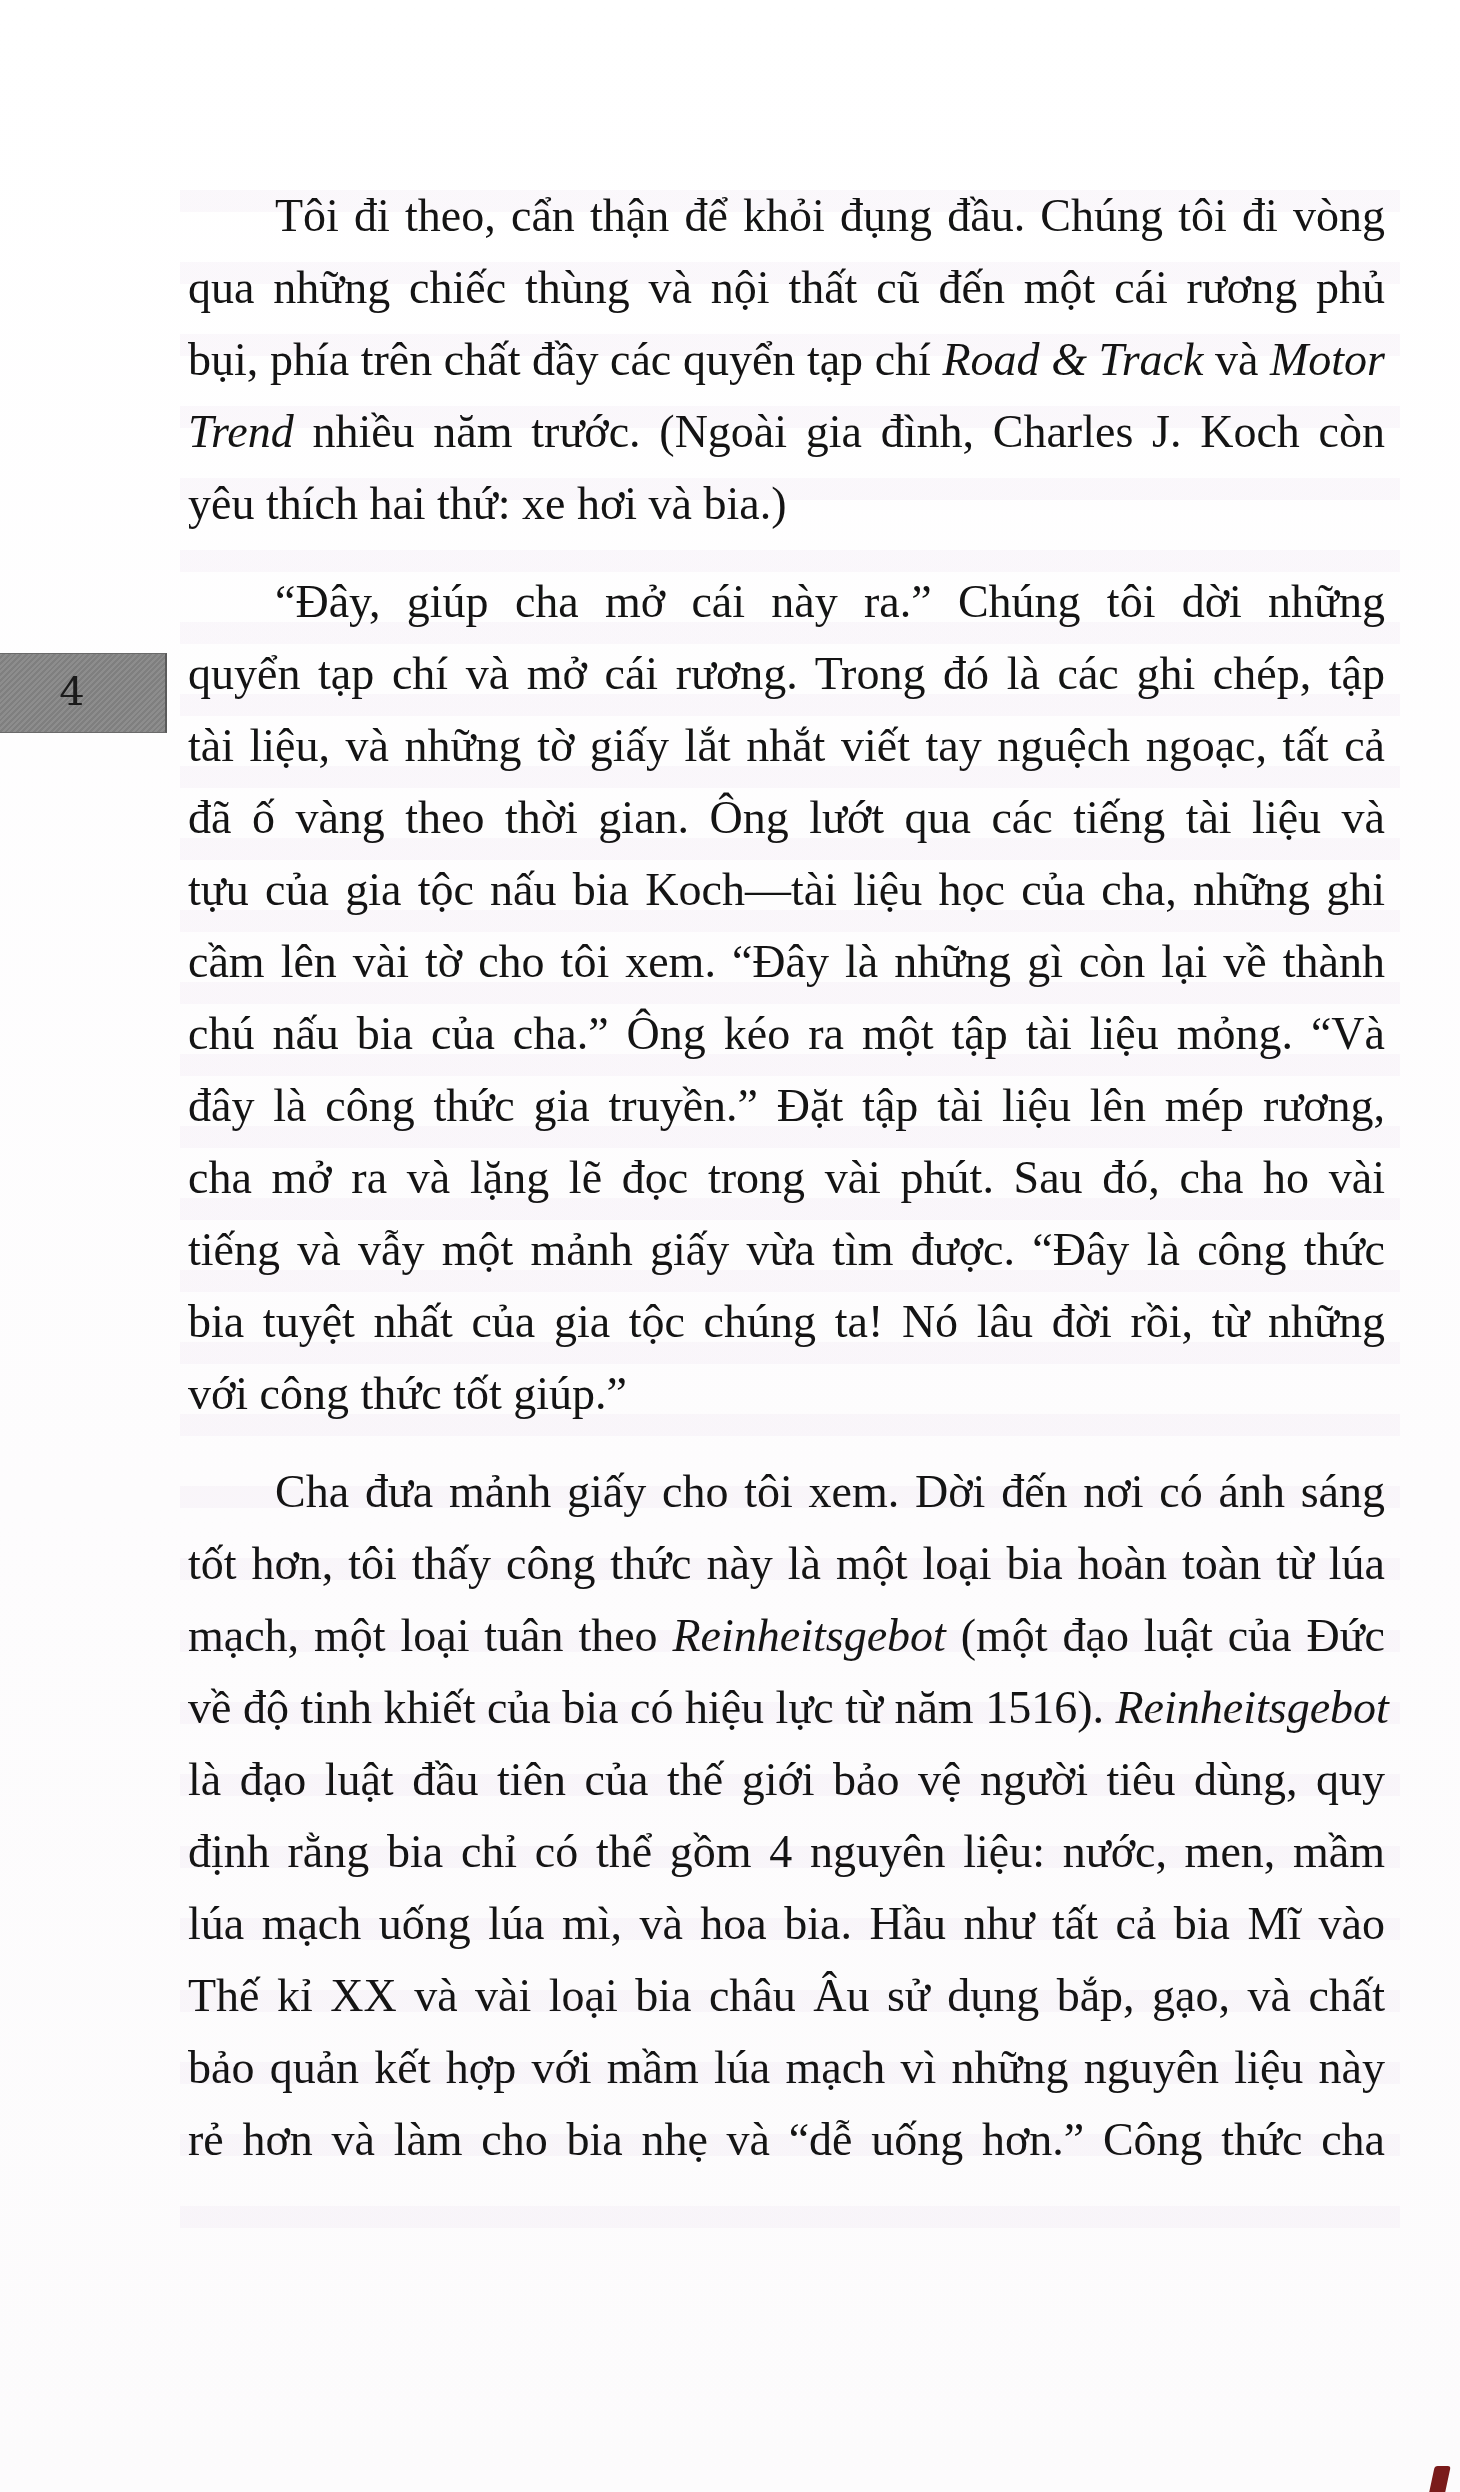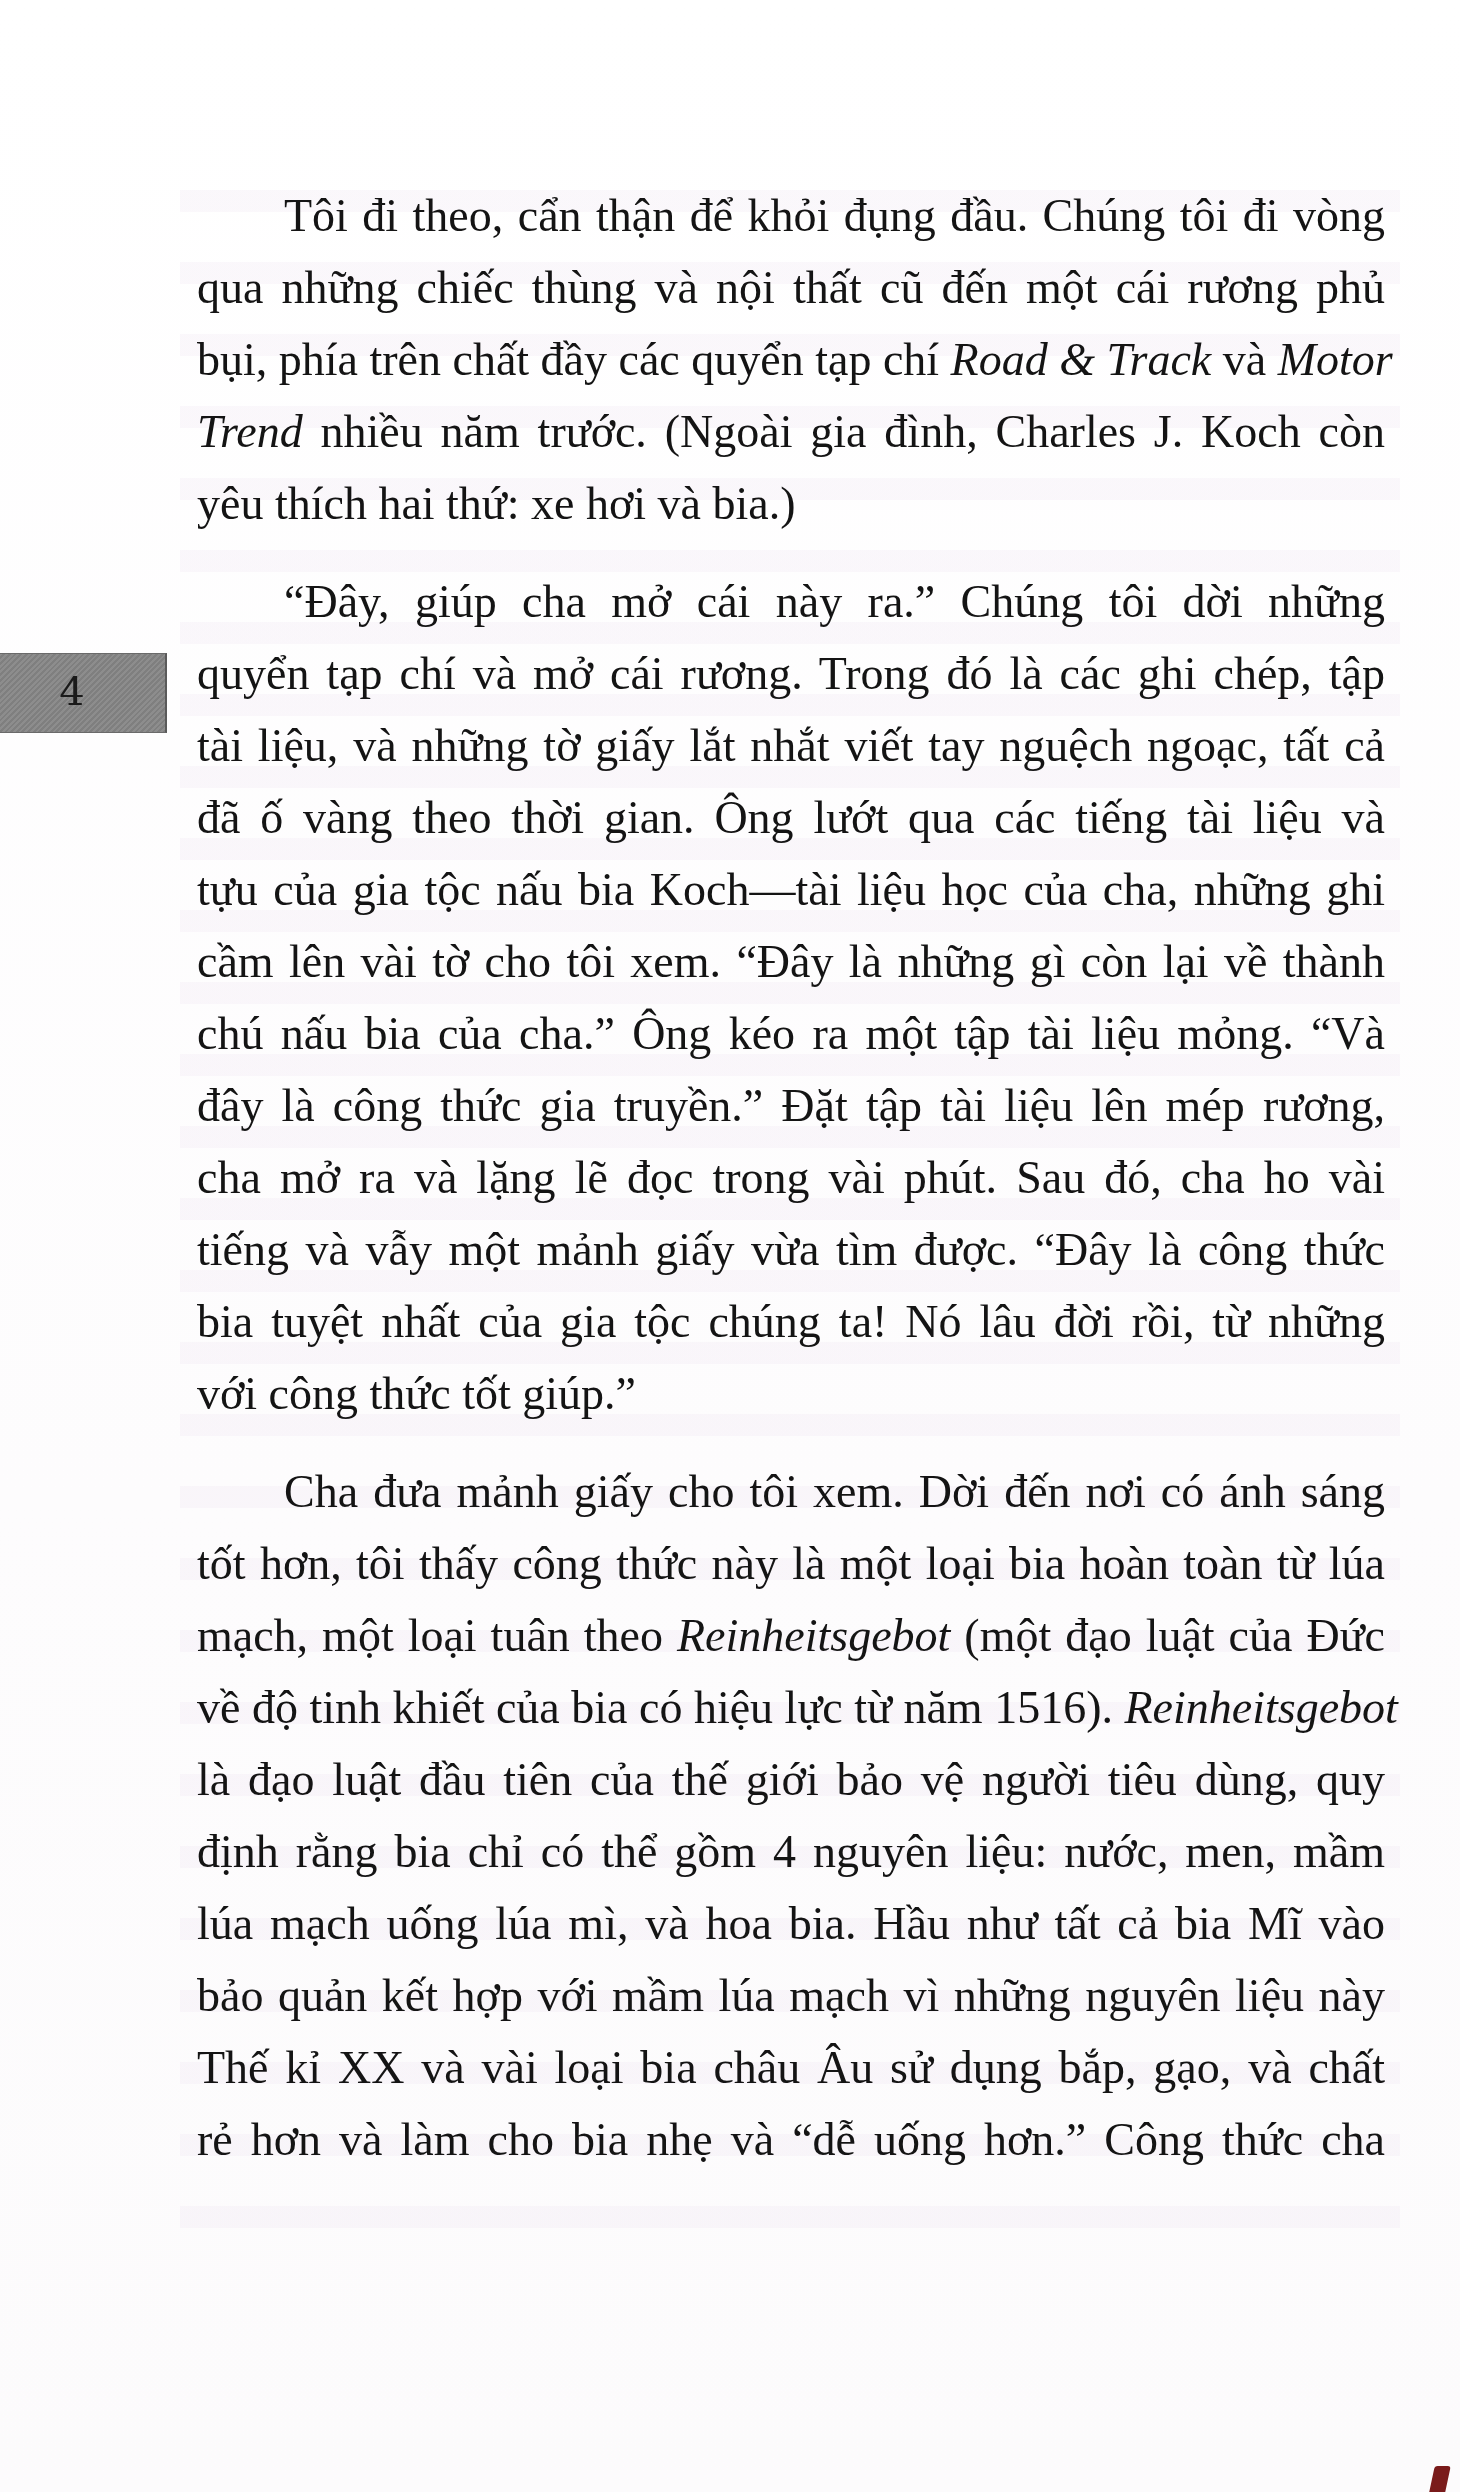--- a/index.html
+++ b/index.html
@@ -62,21 +62,21 @@
       position: absolute;
       left: 188px;
       top: 180px;
       width: 1197px;
       font-family: "Liberation Serif", "DejaVu Serif", serif;
       font-size: 46px;
       line-height: 72px;
       color: #141414;
     }
     .para {
-      margin: 0 0 26px 9px;
+      margin: 0 0 26px 0;
     }
     .line {
       display: block;
       white-space: nowrap;
       text-align: justify;
       text-align-last: justify;
       height: 72px;
     }
     .line.indent {
       padding-left: 87px;
@@ -131,20 +131,20 @@
         <span class="line last"><span>với công thức tốt giúp.”</span></span>
       </div>
     <div class="para">
         <span class="line indent"><span>Cha đưa mảnh giấy cho tôi xem. Dời đến nơi có ánh sáng</span></span>
         <span class="line"><span>tốt hơn, tôi thấy công thức này là một loại bia hoàn toàn từ lúa</span></span>
         <span class="line"><span>mạch, một loại tuân theo </span><i>Reinheitsgebot</i><span> (một đạo luật của Đức</span></span>
         <span class="line"><span>về độ tinh khiết của bia có hiệu lực từ năm 1516). </span><i>Reinheitsgebot</i></span>
         <span class="line"><span>là đạo luật đầu tiên của thế giới bảo vệ người tiêu dùng, quy</span></span>
         <span class="line"><span>định rằng bia chỉ có thể gồm 4 nguyên liệu: nước, men, mầm</span></span>
         <span class="line"><span>lúa mạch uống lúa mì, và hoa bia. Hầu như tất cả bia Mĩ vào</span></span>
+        <span class="line"><span>Thế kỉ XX và vài loại bia châu Âu sử dụng bắp, gạo, và chất</span></span>
         <span class="line"><span>bảo quản kết hợp với mầm lúa mạch vì những nguyên liệu này</span></span>
-        <span class="line"><span>Thế kỉ XX và vài loại bia châu Âu sử dụng bắp, gạo, và chất</span></span>
         <span class="line"><span>rẻ hơn và làm cho bia nhẹ và “dễ uống hơn.” Công thức cha</span></span>
       </div>
   </div>
 
   <div class="edge-mark"></div>
 </div>
 
 </body></html>

